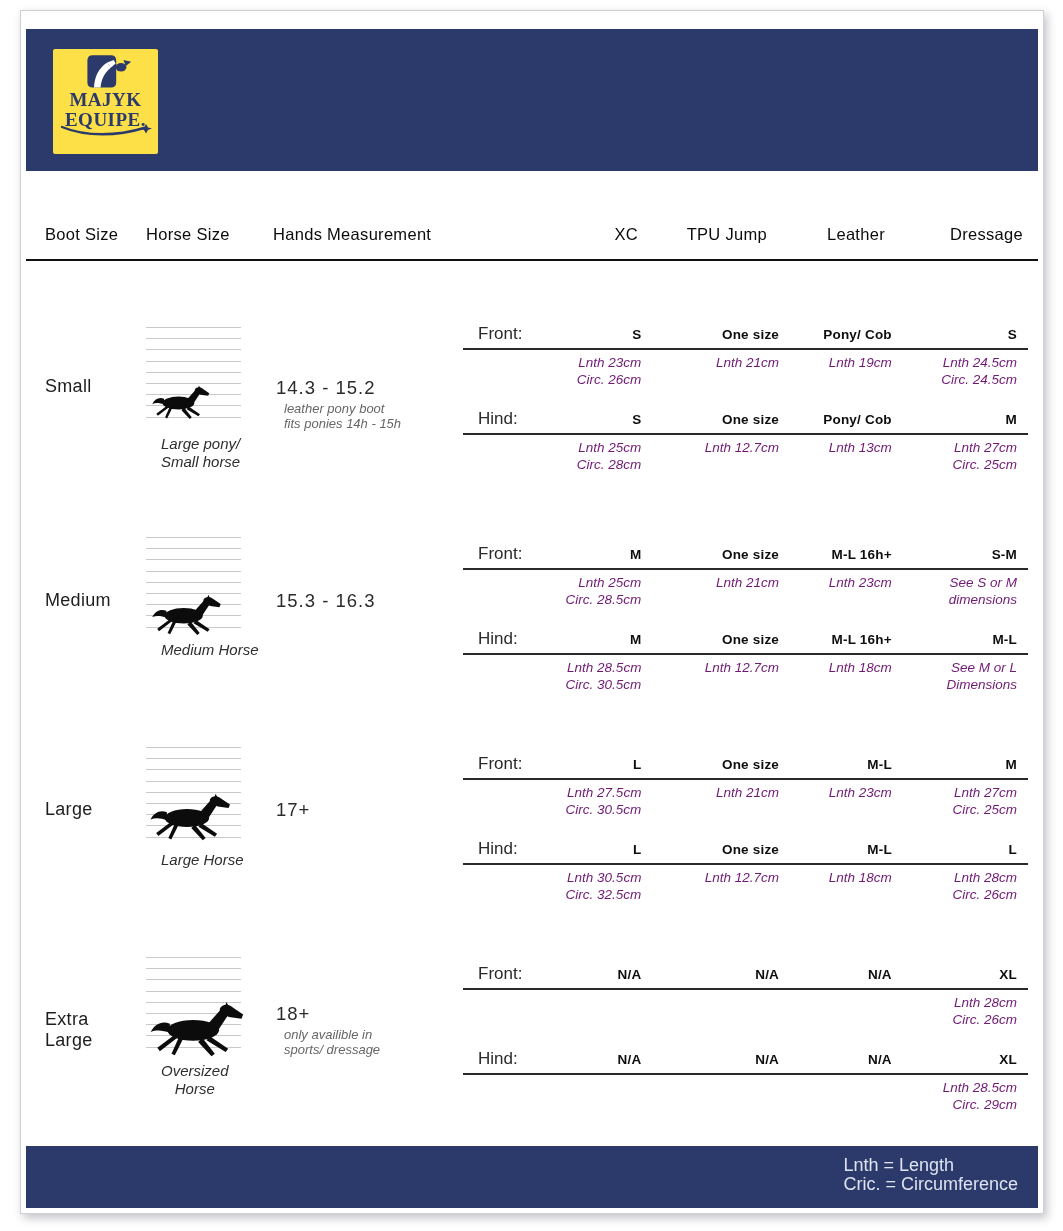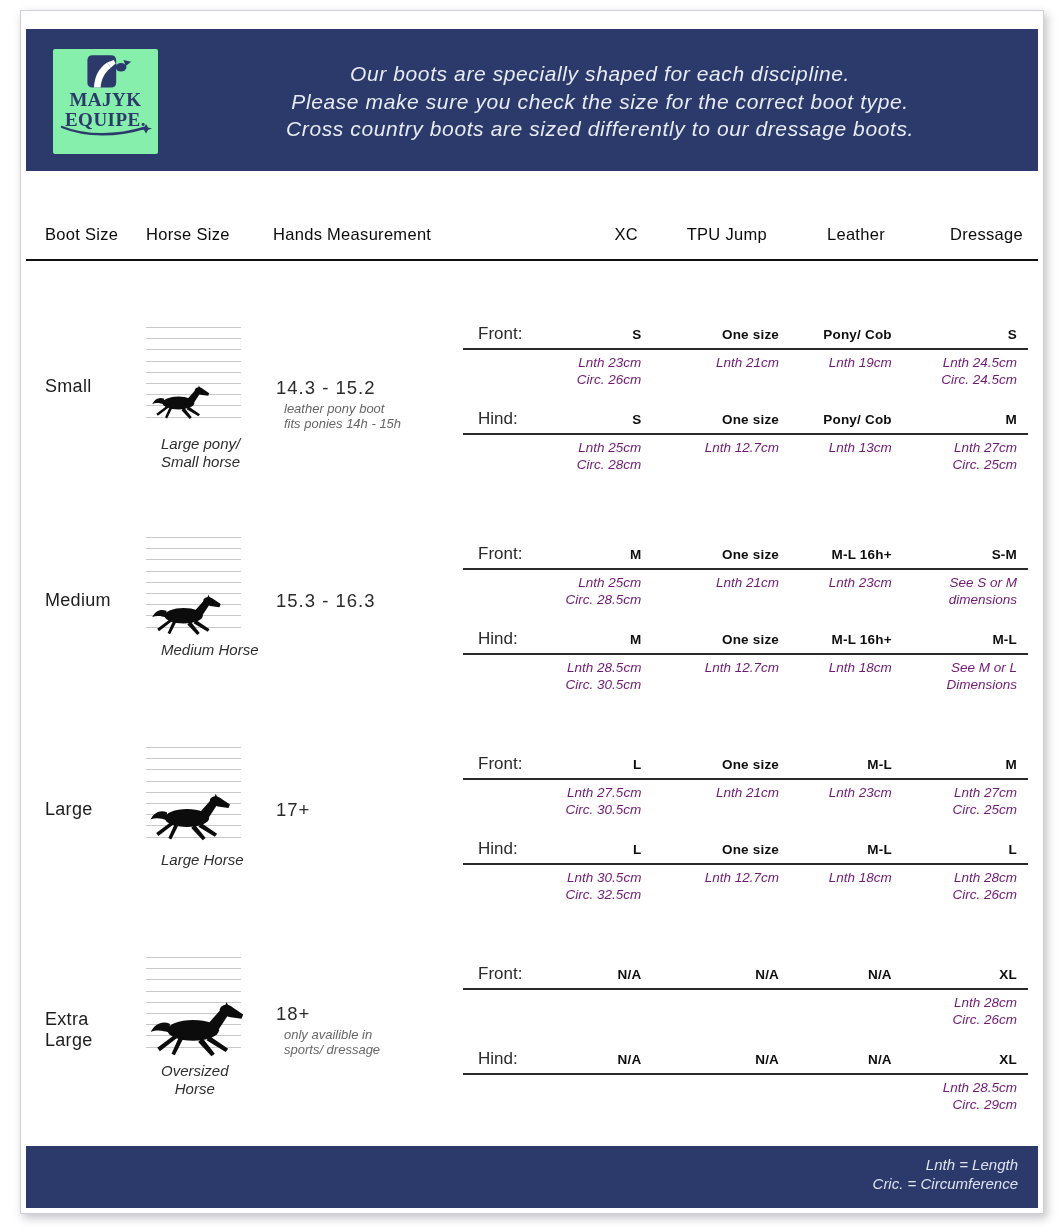--- a/index.html
+++ b/index.html
@@ -9,21 +9,21 @@
   }
   .card{
     position:absolute;left:20px;top:10px;width:1022px;height:1202px;
     background:#fff;border:1px solid #cfcfd6;box-shadow:3px 4px 9px rgba(40,40,60,.28);
   }
   .band{position:absolute;left:5px;right:5px;background:#2b3a6a;}
   .band-header{top:18px;height:142px;}
   .band-footer{top:1135px;height:62px;}
 
   
-  .logo{position:absolute;left:27px;top:20px;width:105px;height:105px;background:#86efac;border-radius:2px;
+  .logo{position:absolute;left:27px;top:20px;width:105px;height:105px;background:#fde047;border-radius:2px;
         display:flex;flex-direction:column;align-items:center;padding-top:5px;box-sizing:border-box;}
   .logo-word{font-family:"Liberation Serif",serif;font-weight:bold;color:#2b3a6a;
              font-size:19px;line-height:20px;letter-spacing:.5px;}
   .logo-swoosh{margin-top:-6px;}
 
   .hdr-msg{position:absolute;left:150px;right:14px;top:31px;text-align:center;
            color:#e7ebf4;font-style:italic;font-size:21px;line-height:27.5px;letter-spacing:.6px;
            white-space:pre-line;}
 
   
@@ -45,22 +45,22 @@
   .drow{position:absolute;left:442px;width:565px;}
   .drow-head{display:flex;align-items:baseline;}
   .lbl{width:90px;box-sizing:border-box;padding-left:15px;font-size:17px;color:#2a2a2a;}
   .c{text-align:right;box-sizing:border-box;display:block;}
   .c1{width:96px;} .c2{width:119px;margin-left:24px;} .c3{width:118px;} .c4{width:142px;padding-right:11px;}
   .size{font-weight:bold;font-size:13.5px;color:#0e0e0e;letter-spacing:.2px;}
   .rule{border-top:2px solid #2a2a2a;margin-top:4px;}
   .drow-meas{display:flex;margin-top:5px;}
   .meas{font-style:italic;font-size:13.5px;line-height:16.5px;color:#701a75;white-space:pre-line;}
 
-  .ftr-note{position:absolute;right:20px;top:10px;text-align:right;font-style:italic;
-            font-size:15px;line-height:18.5px;color:#dde3f0;white-space:pre-line;}
+  .ftr-note{position:absolute;right:20px;top:10px;
+            font-size:18px;line-height:18.5px;color:#dde3f0;white-space:pre-line;}
 </style>
 </head>
 <body>
 
 <svg width="0" height="0" style="position:absolute">
   <symbol id="horse-sil" viewBox="0 0 120 74">
     <g fill="#0c0c0c">
       <path d="M25,27 C16,23 7,27 2,37 C9,34 17,35 25,38 Z"></path>
       <ellipse cx="53" cy="35" rx="31" ry="12.5"></ellipse>
       <polygon points="71,27 87,9 96,15 81,38"></polygon>
@@ -85,23 +85,20 @@
         <ellipse fill="#2b3a6a" cx="75" cy="22" rx="9" ry="7"></ellipse>
         <polygon fill="#2b3a6a" points="79,10 92,13 83,20"></polygon>
       </svg>
       <div class="logo-word">MAJYK</div>
       <div class="logo-word">EQUIPE.</div>
       <svg class="logo-swoosh" width="99" height="14" viewBox="0 0 99 14">
         <path d="M6,3 C30,13 62,12 88,4" stroke="#2b3a6a" stroke-width="2.4" fill="none" stroke-linecap="round"></path>
         <polygon fill="#2b3a6a" points="90,0 92,3.5 96,4.5 92,6 90,9.5 88,6 84,4.5 88,3.5"></polygon>
       </svg>
     </div>
-    <div class="hdr-msg">Our boots are specially shaped for each discipline.
-Please make sure you check the size for the correct boot type.
-Cross country boots are sized differently to our dressage boots.</div>
   </div>
 
   <div class="colhead">
     <span class="ch-boot">Boot Size</span>
     <span class="ch-horse">Horse Size</span>
     <span class="ch-hands">Hands Measurement</span>
     <span class="ch-xc">XC</span>
     <span class="ch-tpu">TPU Jump</span>
     <span class="ch-leather">Leather</span>
     <span class="ch-dressage">Dressage</span>

